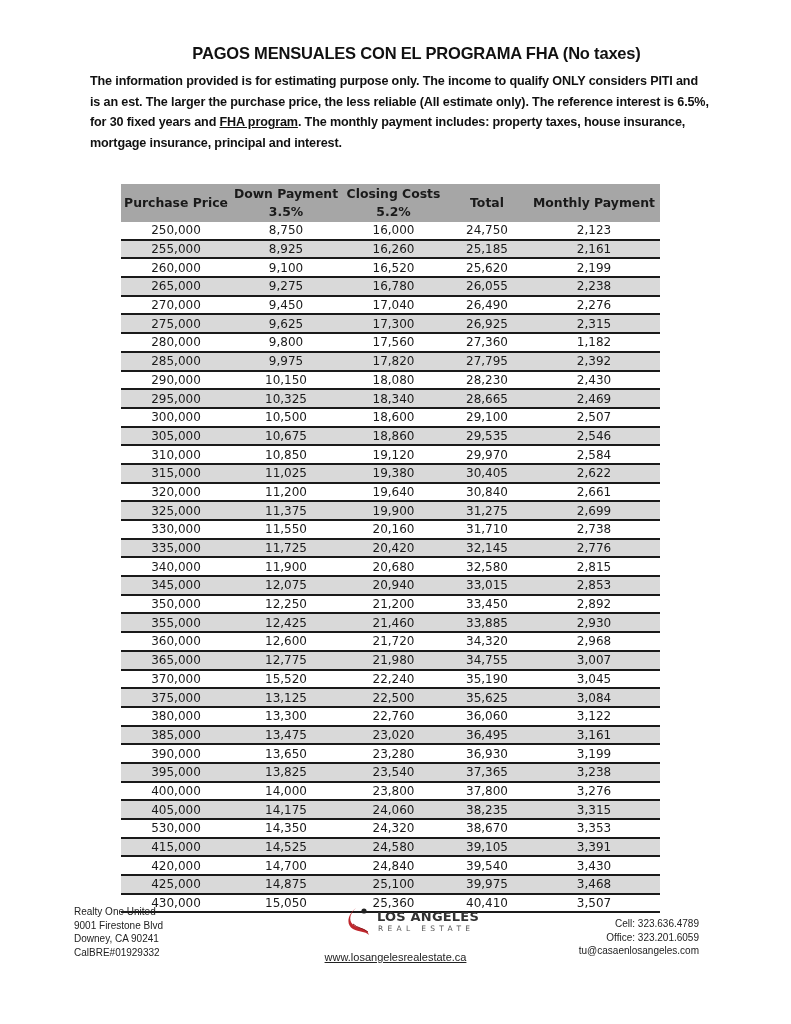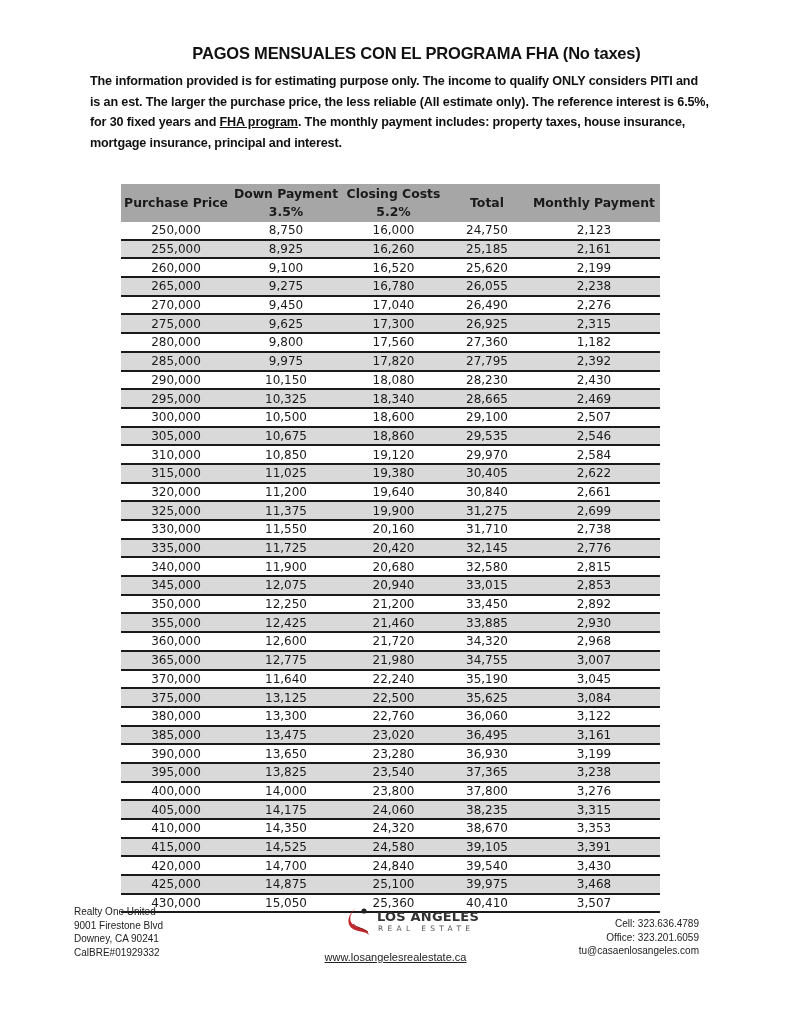--- a/index.html
+++ b/index.html
@@ -231,21 +231,21 @@
       </tr>
       <tr class="alt">
         <td>365,000</td>
         <td>12,775</td>
         <td>21,980</td>
         <td>34,755</td>
         <td>3,007</td>
       </tr>
       <tr>
         <td>370,000</td>
-        <td>11,640</td>
+        <td>15,520</td>
         <td>22,240</td>
         <td>35,190</td>
         <td>3,045</td>
       </tr>
       <tr class="alt">
         <td>375,000</td>
         <td>13,125</td>
         <td>22,500</td>
         <td>35,625</td>
         <td>3,084</td>
@@ -286,21 +286,21 @@
         <td>3,276</td>
       </tr>
       <tr class="alt">
         <td>405,000</td>
         <td>14,175</td>
         <td>24,060</td>
         <td>38,235</td>
         <td>3,315</td>
       </tr>
       <tr>
-        <td>410,000</td>
+        <td>530,000</td>
         <td>14,350</td>
         <td>24,320</td>
         <td>38,670</td>
         <td>3,353</td>
       </tr>
       <tr class="alt">
         <td>415,000</td>
         <td>14,525</td>
         <td>24,580</td>
         <td>39,105</td>

